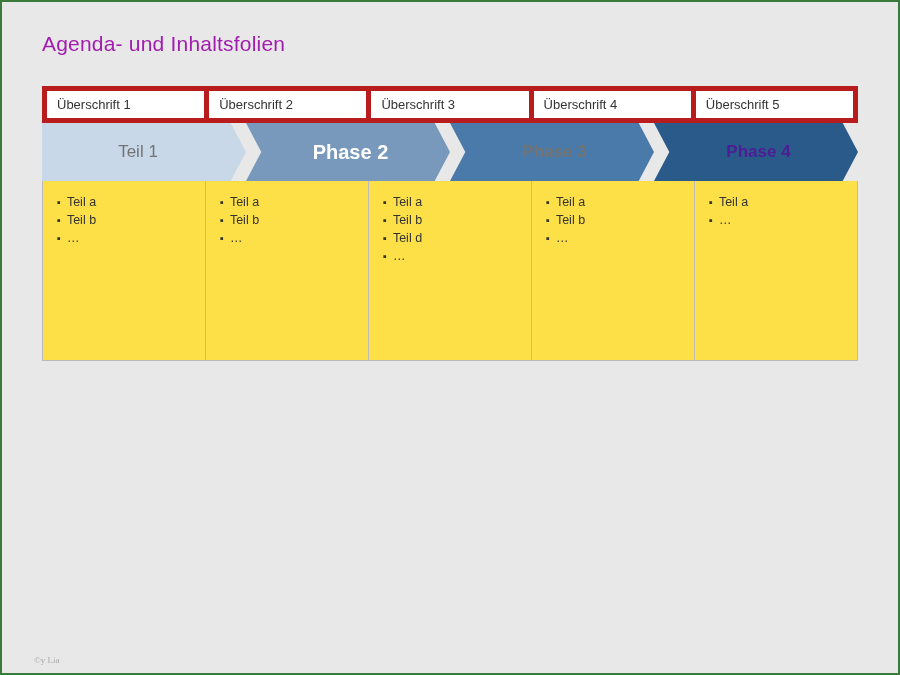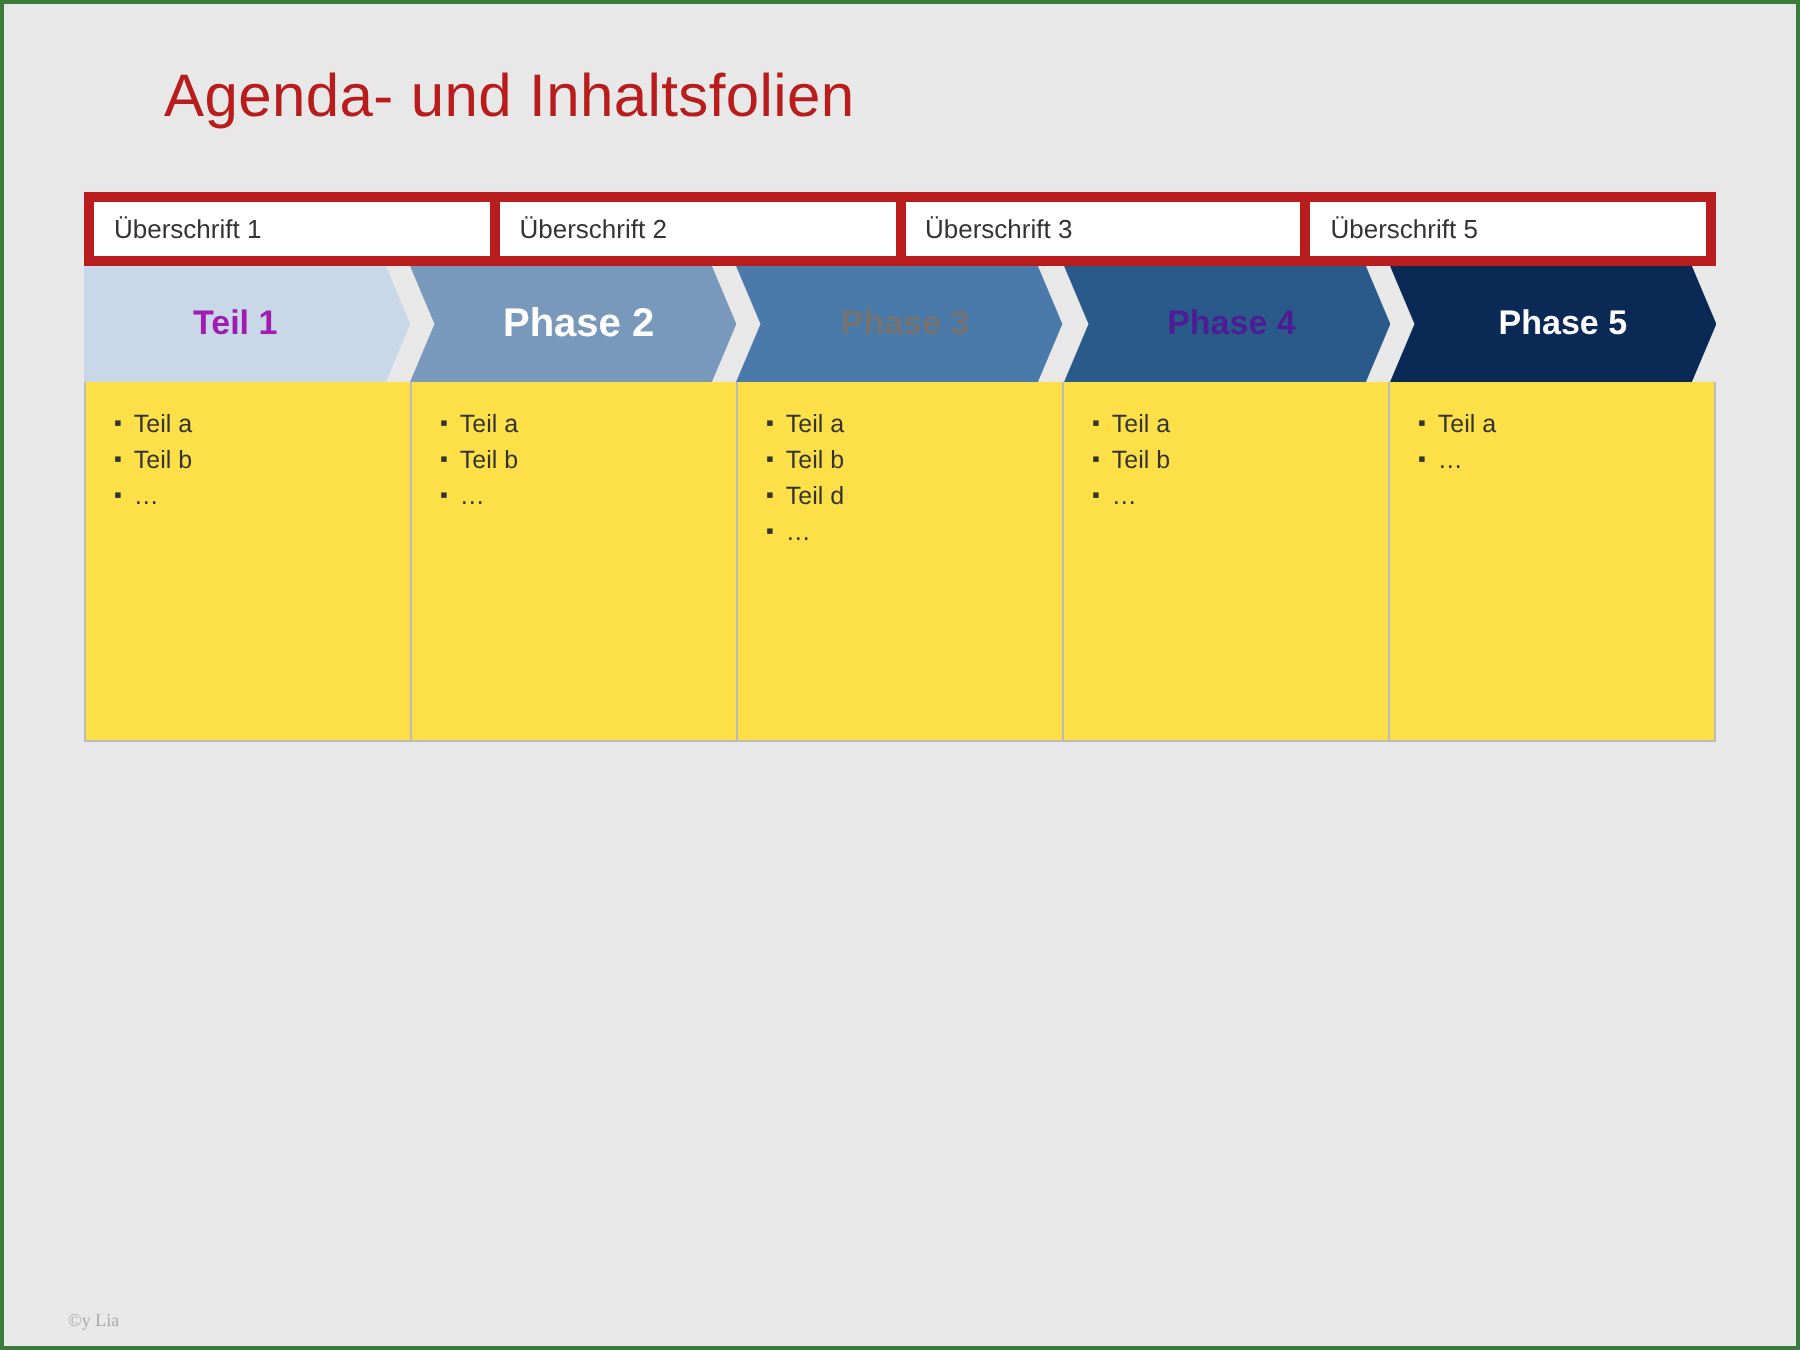--- a/index.html
+++ b/index.html
@@ -15,26 +15,25 @@
 
     .slide {
       width: 100%;
       height: 100%;
       background: #e8e8e8;
       padding: 30px 40px 20px 40px;
       position: relative;
     }
 
     .title {
-      font-size: 30px;
+      font-size: 21px;
       font-weight: 300;
-      color: #b91c1c;
+      color: #a21caf;
       margin-bottom: 30px;
       letter-spacing: 0.2px;
-      margin-left: 40px;
     }
 
     .table-container {
       width: 100%;
       margin-top: 10px;
     }
 
     .header-row {
       display: flex;
       width: 100%;
@@ -123,53 +122,48 @@
 
 <div class="slide">
   <h1 class="title">Agenda- und Inhaltsfolien</h1>
 
   <div class="table-container">
 
     <div class="header-row">
     <div class="header-cell">Überschrift 1</div>
         <div class="header-cell">Überschrift 2</div>
         <div class="header-cell">Überschrift 3</div>
+        <div class="header-cell">Überschrift 4</div>
         <div class="header-cell">Überschrift 5</div>
       </div>
 
     <div class="phase-arrows">
     <div class="chevron-container">
           <svg width="100%" height="58" viewBox="0 0 200 58" preserveAspectRatio="none" style="position: absolute; top: 0px; left: 0px;">
             <polygon points="0,0 185,0 200,29 185,58 0,58" fill="#c8d8e8"></polygon>
           </svg>
-          <span style="position: relative; z-index: 2; display: flex; align-items: center; justify-content: center; height: 58px; font-size: 17px; font-weight: 700; color: #a21caf; padding-left: 3px; padding-right: 15px;">Teil 1</span>
+          <span style="position: relative; z-index: 2; display: flex; align-items: center; justify-content: center; height: 58px; font-size: 17px; font-weight: 400; color: #737373; padding-left: 3px; padding-right: 15px;">Teil 1</span>
         </div>
         <div class="chevron-container">
           <svg width="100%" height="58" viewBox="0 0 200 58" preserveAspectRatio="none" style="position: absolute; top: 0px; left: 0px;">
             <polygon points="0,0 185,0 200,29 185,58 0,58 15,29" fill="#7899bb"></polygon>
           </svg>
           <span style="position: relative; z-index: 2; display: flex; align-items: center; justify-content: center; height: 58px; font-size: 20px; font-weight: 600; color: rgb(255, 255, 255); padding-left: 20px; padding-right: 15px;">Phase 2</span>
         </div>
         <div class="chevron-container">
           <svg width="100%" height="58" viewBox="0 0 200 58" preserveAspectRatio="none" style="position: absolute; top: 0px; left: 0px;">
             <polygon points="0,0 185,0 200,29 185,58 0,58 15,29" fill="#4a7aaa"></polygon>
           </svg>
           <span style="position: relative; z-index: 2; display: flex; align-items: center; justify-content: center; height: 58px; font-size: 17px; font-weight: 600; color: #737373; padding-left: 20px; padding-right: 15px;">Phase 3</span>
         </div>
         <div class="chevron-container">
           <svg width="100%" height="58" viewBox="0 0 200 58" preserveAspectRatio="none" style="position: absolute; top: 0px; left: 0px;">
             <polygon points="0,0 185,0 200,29 185,58 0,58 15,29" fill="#2a5a8a"></polygon>
           </svg>
           <span style="position: relative; z-index: 2; display: flex; align-items: center; justify-content: center; height: 58px; font-size: 17px; font-weight: 600; color: #4c1d95; padding-left: 20px; padding-right: 15px;">Phase 4</span>
-        </div>
-        <div class="chevron-container">
-          <svg width="100%" height="58" viewBox="0 0 200 58" preserveAspectRatio="none" style="position: absolute; top: 0px; left: 0px;">
-            <polygon points="0,0 185,0 200,29 185,58 0,58 15,29" fill="#0a2a55"></polygon>
-          </svg>
-          <span style="position: relative; z-index: 2; display: flex; align-items: center; justify-content: center; height: 58px; font-size: 17px; font-weight: 600; color: rgb(255, 255, 255); padding-left: 20px; padding-right: 10px;">Phase 5</span>
         </div>
       </div>
 
     <div class="content-row">
     <div class="content-cell">
           <ul>
             <li>
               <span>Teil a</span>
             </li>
             <li>

